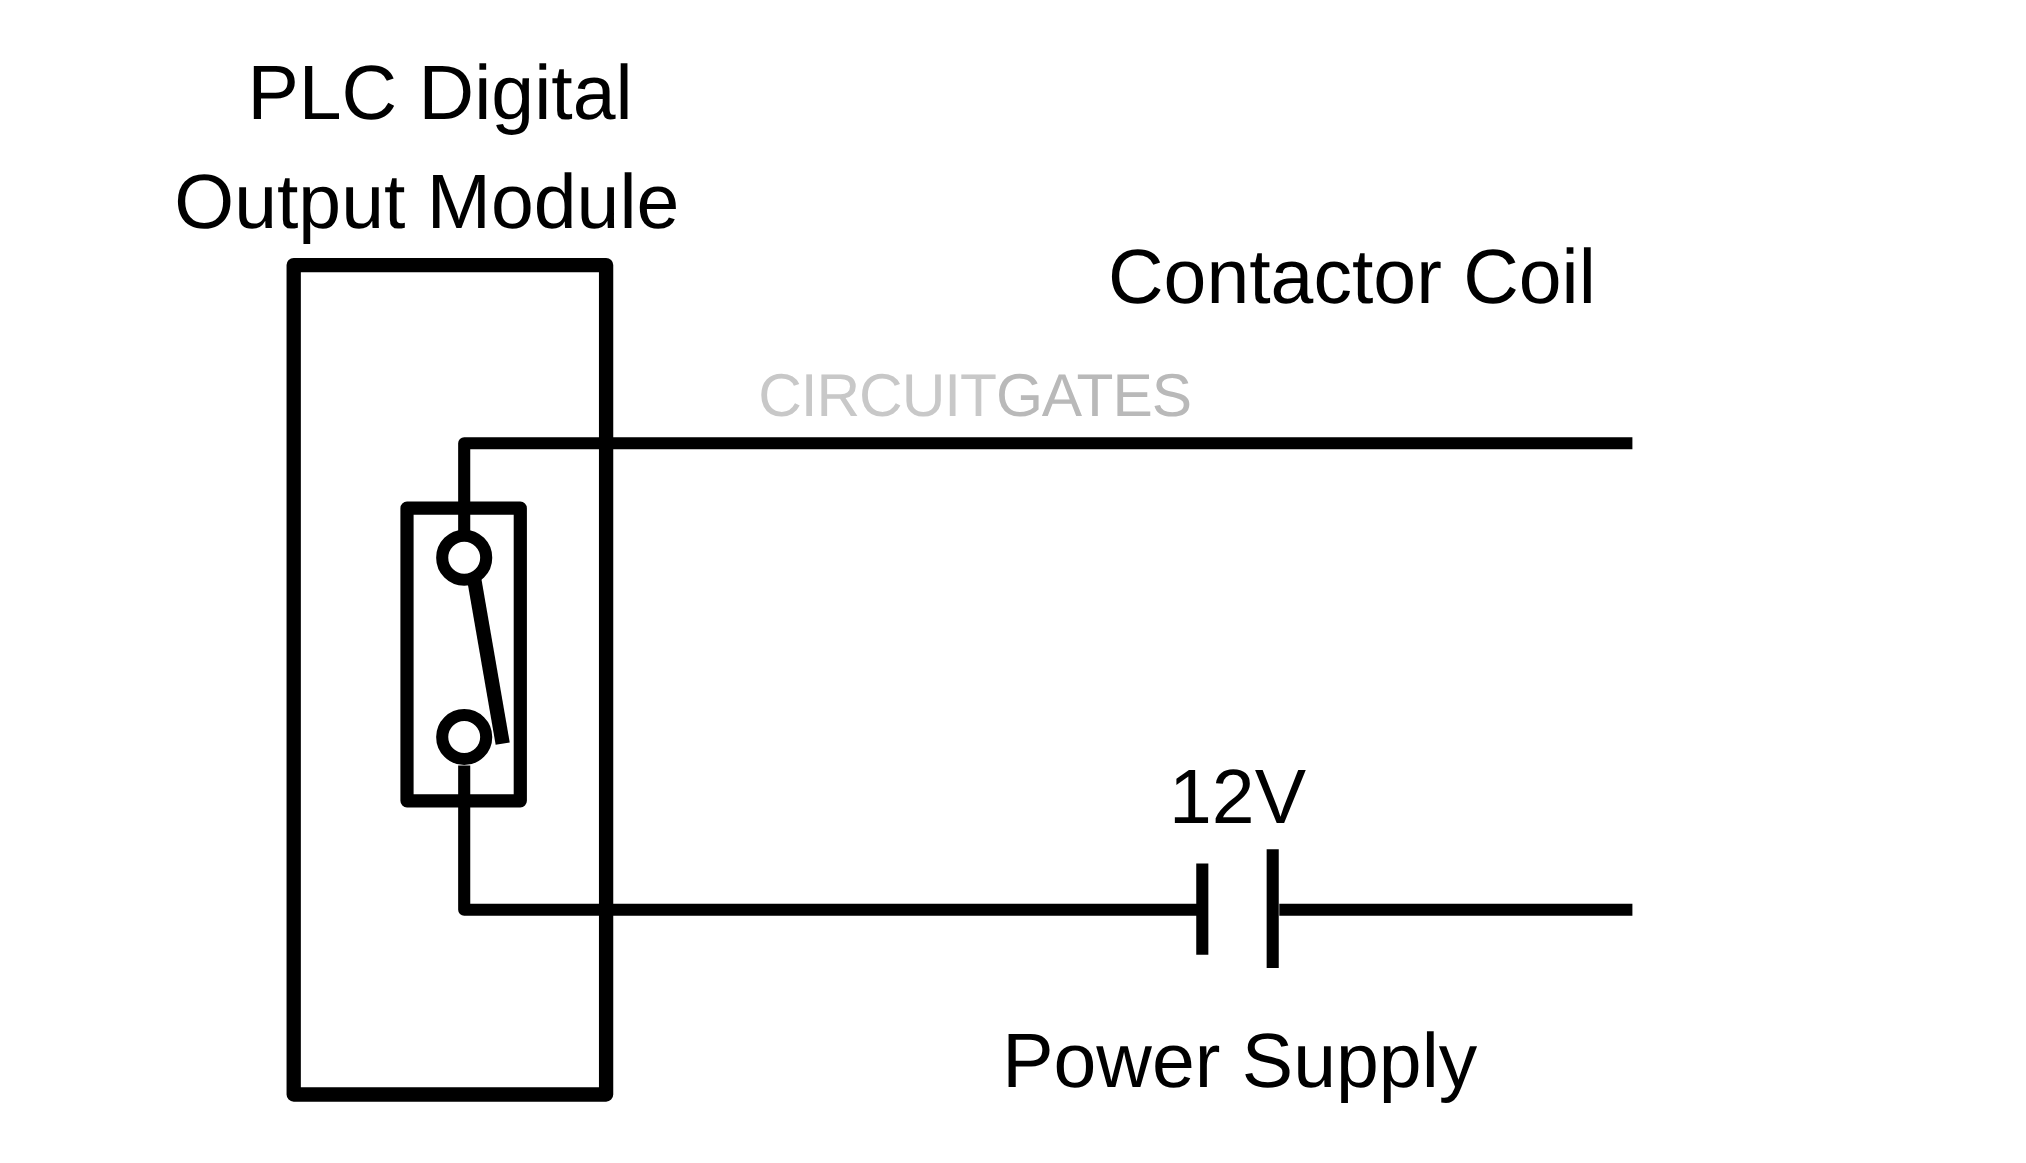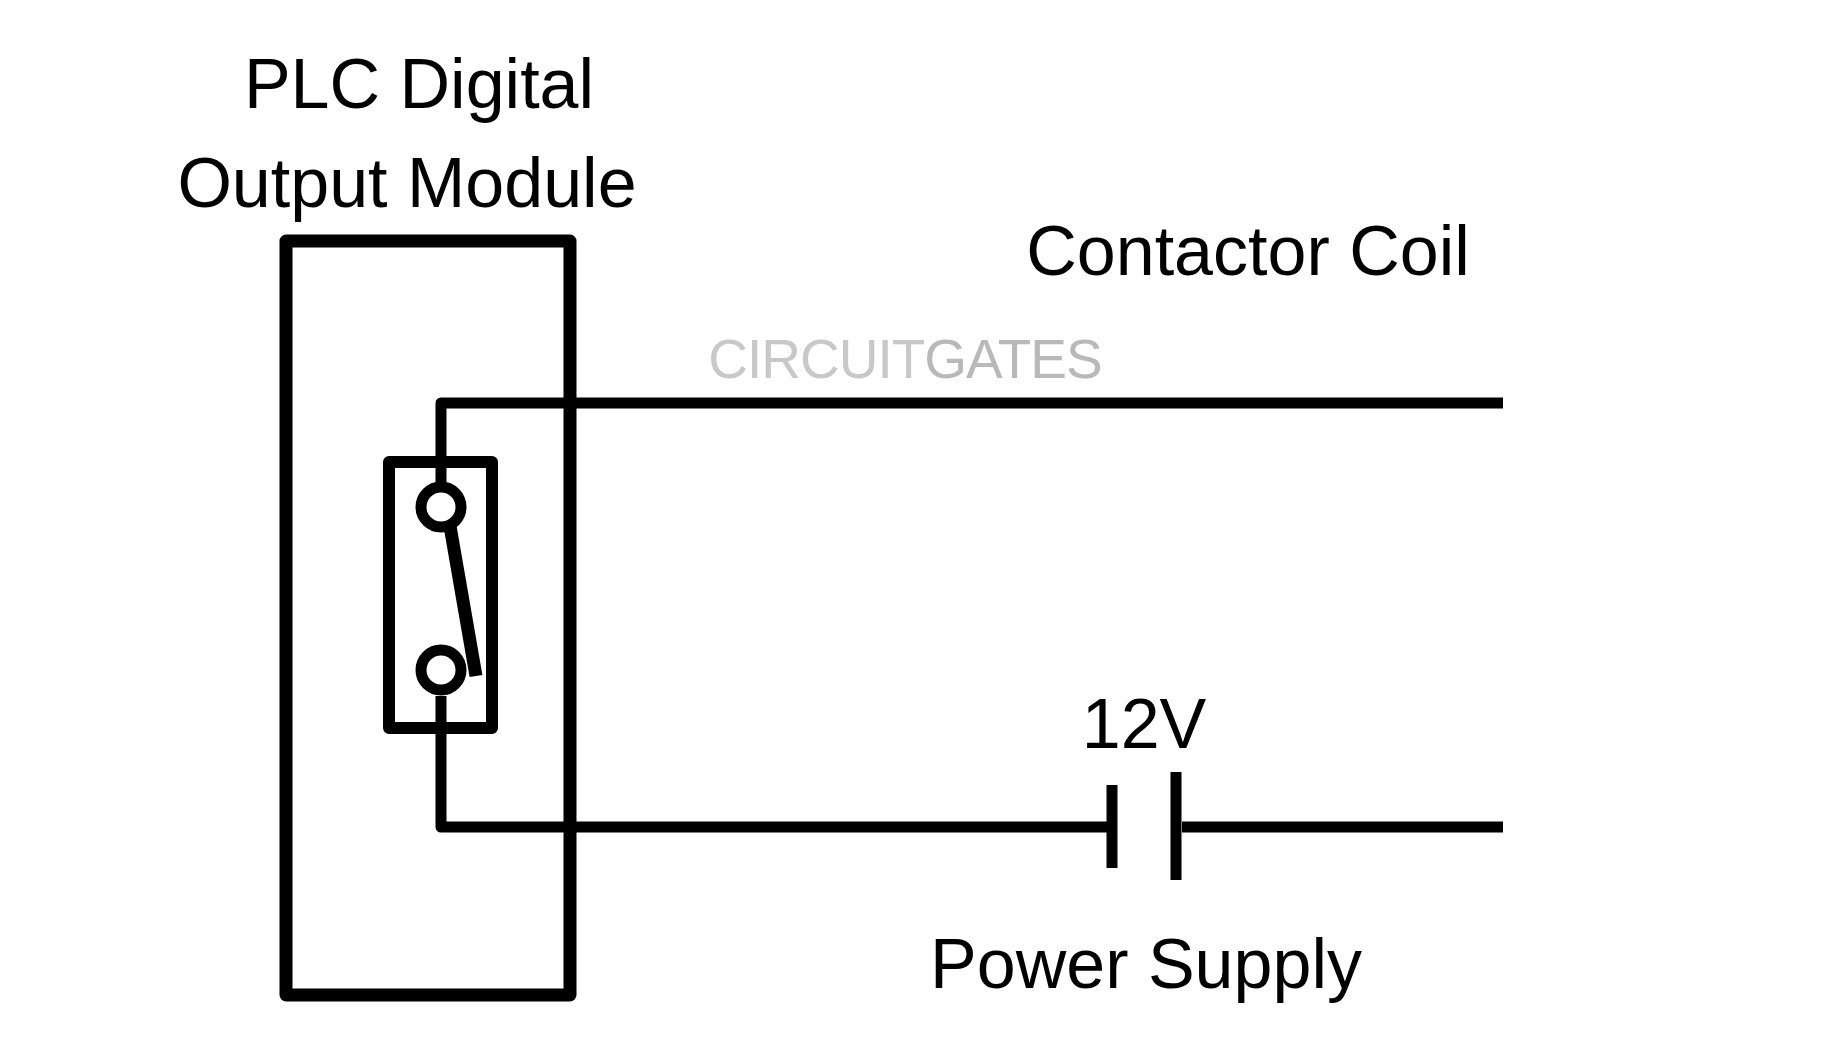--- a/index.html
+++ b/index.html
@@ -6,21 +6,20 @@
     margin: 0;
     padding: 0;
     background: #ffffff;
   }
   .stage {
     position: relative;
     width: 1484px;
     height: 1057px;
     background: #ffffff;
     overflow: hidden;
-    padding-left: 19px;
   }
   svg {
     display: block;
     width: 1842px;
     height: 1057px;
   }
   text {
     font-family: "Liberation Sans", sans-serif;
   }
   .label-text {

